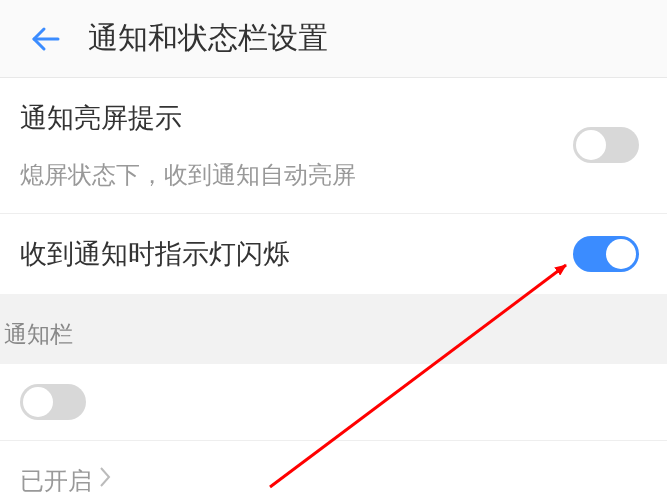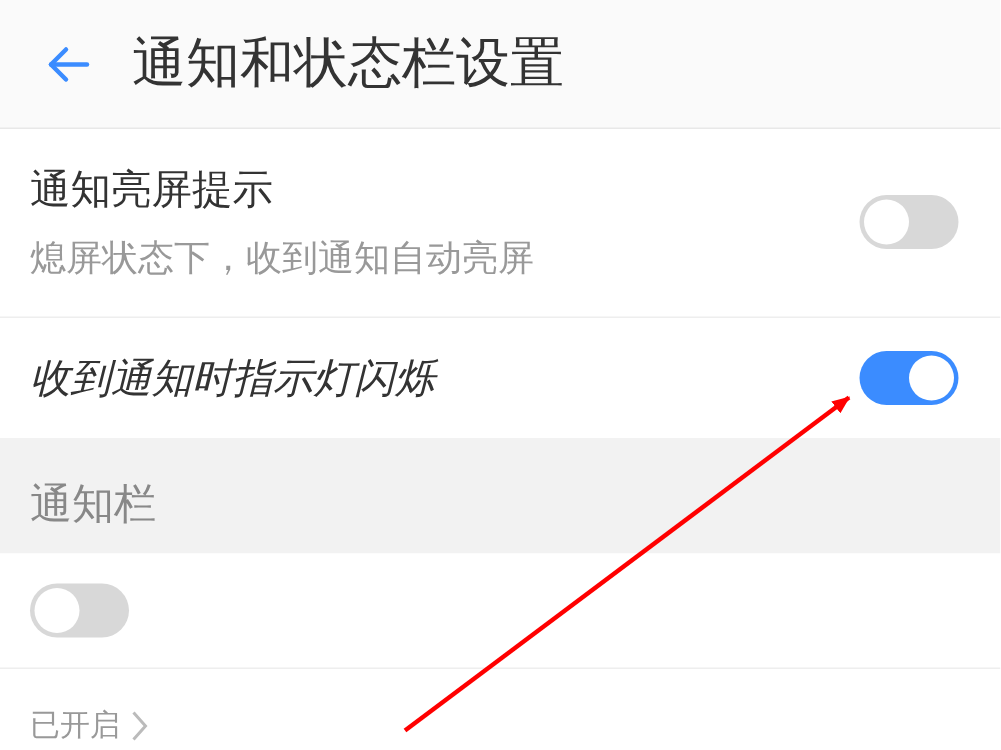--- a/index.html
+++ b/index.html
@@ -28,50 +28,49 @@
       display: flex;
       align-items: center;
       justify-content: center;
       margin-right: 24px;
     }
     .back-icon svg {
       width: 32px;
       height: 32px;
     }
     .page-title {
-      font-size: 36px;
+      font-size: 30px;
       color: #333333;
       font-weight: 400;
     }
     .setting-row {
       display: flex;
       align-items: center;
       justify-content: space-between;
       padding: 20px 28px 20px 20px;
       background: #ffffff;
       border-bottom: 1px solid #eeeeee;
     }
     .setting-row.no-border {
       border-bottom: none;
-      font-style: italic;
     }
     .setting-text {
       display: flex;
       flex-direction: column;
     }
     .setting-label {
       font-size: 27px;
       color: #333333;
       line-height: 1.5;
     }
     .setting-sublabel {
       font-size: 24px;
       color: #999999;
       line-height: 1.5;
-      margin-top: 8px;
+      margin-top: 18px;
     }
     .toggle {
       width: 66px;
       height: 36px;
       border-radius: 18px;
       position: relative;
       cursor: pointer;
     }
     .toggle-off {
       background: #d8d8d8;
@@ -88,37 +87,36 @@
       top: 3px;
       transition: left 0.2s;
     }
     .toggle-off .toggle-knob {
       left: 3px;
     }
     .toggle-on .toggle-knob {
       left: 33px;
     }
     .section-header {
-      padding: 25px 20px 14px 20px;
+      padding: 25px 20px 14px 4px;
       background: #f2f2f2;
-      font-size: 28px;
+      font-size: 23px;
       color: #888888;
     }
     .link-row {
       display: flex;
       align-items: center;
       justify-content: space-between;
       padding: 24px 20px 24px 20px;
       background: #ffffff;
       border-bottom: 1px solid #eeeeee;
     }
     .link-value {
       display: flex;
-      align-items: center;
-      font-size: 20px;
+      font-size: 24px;
       color: #999999;
     }
     .chevron {
       margin-left: 6px;
     }
     .chevron svg {
       width: 14px;
       height: 24px;
       display: block;
     }

